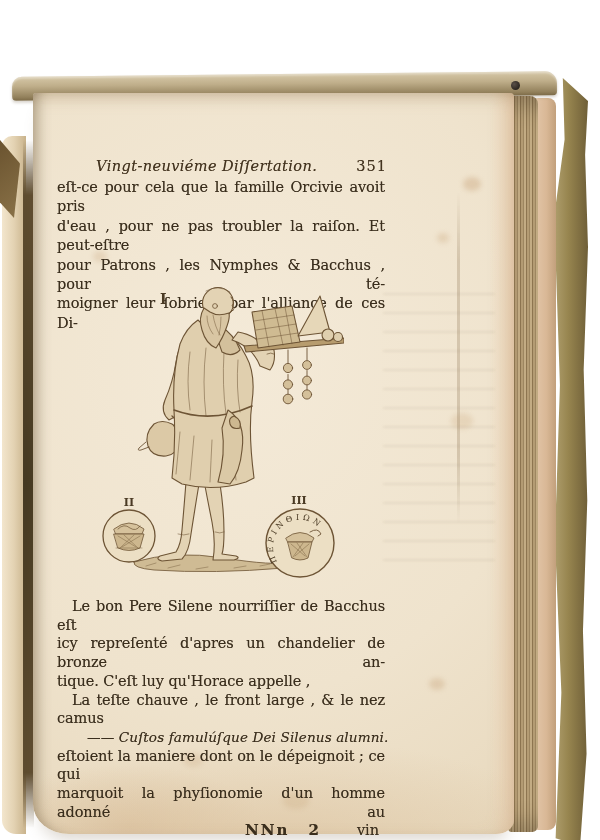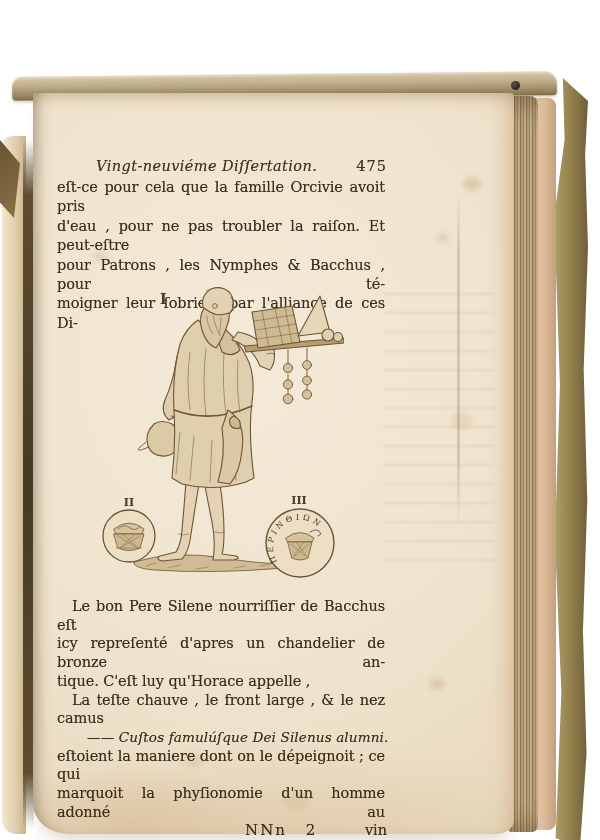--- a/index.html
+++ b/index.html
@@ -55,22 +55,22 @@
   .page-number{font-size:14.5px;letter-spacing:1px;color:#43331f;text-shadow:0 0 .5px rgba(67,51,31,.6);}
   .para{position:absolute;left:24px;width:328px;font-size:14.5px;line-height:19.4px;
     letter-spacing:-.1px;color:#3a2e1d;text-shadow:0 0 .5px rgba(58,46,29,.55);}
   .para1{top:85px;}
   .para2{top:504px;line-height:18.7px;}
   .tl{white-space:nowrap;overflow:visible;}
   .just{white-space:normal;text-align:justify;text-align-last:justify;}
   .ind{text-indent:15px;}
   .quote{font-style:italic;font-size:13.6px;padding-left:30px;letter-spacing:.1px;}
   .sigrow{position:relative;height:19px;}
-  .sig{position:absolute;left:188px;font-size:15px;letter-spacing:2px;word-spacing:12px;}
-  .catch{position:absolute;left:308px;font-size:14.5px;}
+  .sig{position:absolute;left:188px;font-size:15px;letter-spacing:2px;word-spacing:12px;font-weight:bold;}
+  .catch{position:absolute;left:300px;font-size:14.5px;}
   
   .engraving{position:absolute;left:61px;top:189px;}
   .engraving text{font-family:"DejaVu Serif","Liberation Serif",serif;fill:#4a3a24;}
 </style>
 </head>
 <body>
 
 <div class="photo">
 
   <div class="cover-edge"></div>
@@ -89,21 +89,21 @@
     <div class="spot" style="left:60px;top:158px;width:14px;height:11px;background:rgba(178,128,76,.18);"></div>
     <div class="spot" style="left:418px;top:320px;width:22px;height:16px;background:rgba(178,128,76,.16);"></div>
     <div class="spot" style="left:396px;top:585px;width:16px;height:12px;background:rgba(178,128,76,.22);"></div>
     <div class="spot" style="left:150px;top:660px;width:20px;height:14px;background:rgba(178,128,76,.14);"></div>
     <div class="spot" style="left:250px;top:700px;width:26px;height:16px;background:rgba(190,150,100,.18);"></div>
     <div class="showthrough"></div>
     <div class="crease"></div>
 
     <div class="header">
       <span class="running-title">Vingt-neuviéme Diſſertation.</span>
-      <span class="page-number">475</span>
+      <span class="page-number">351</span>
     </div>
 
     <div class="para para1">
       <div class="tl just">eſt-ce pour cela que la famille Orcivie avoit pris</div>
       <div class="tl just">d'eau , pour ne pas troubler la raiſon. Et peut-eſtre</div>
       <div class="tl just">pour Patrons , les Nymphes &amp; Bacchus , pour té-</div>
       <div class="tl just">moigner leur ſobrieté par l'alliance de ces Di-</div>
     </div>
 
     <svg class="engraving" width="250" height="300" viewBox="0 0 250 300">

